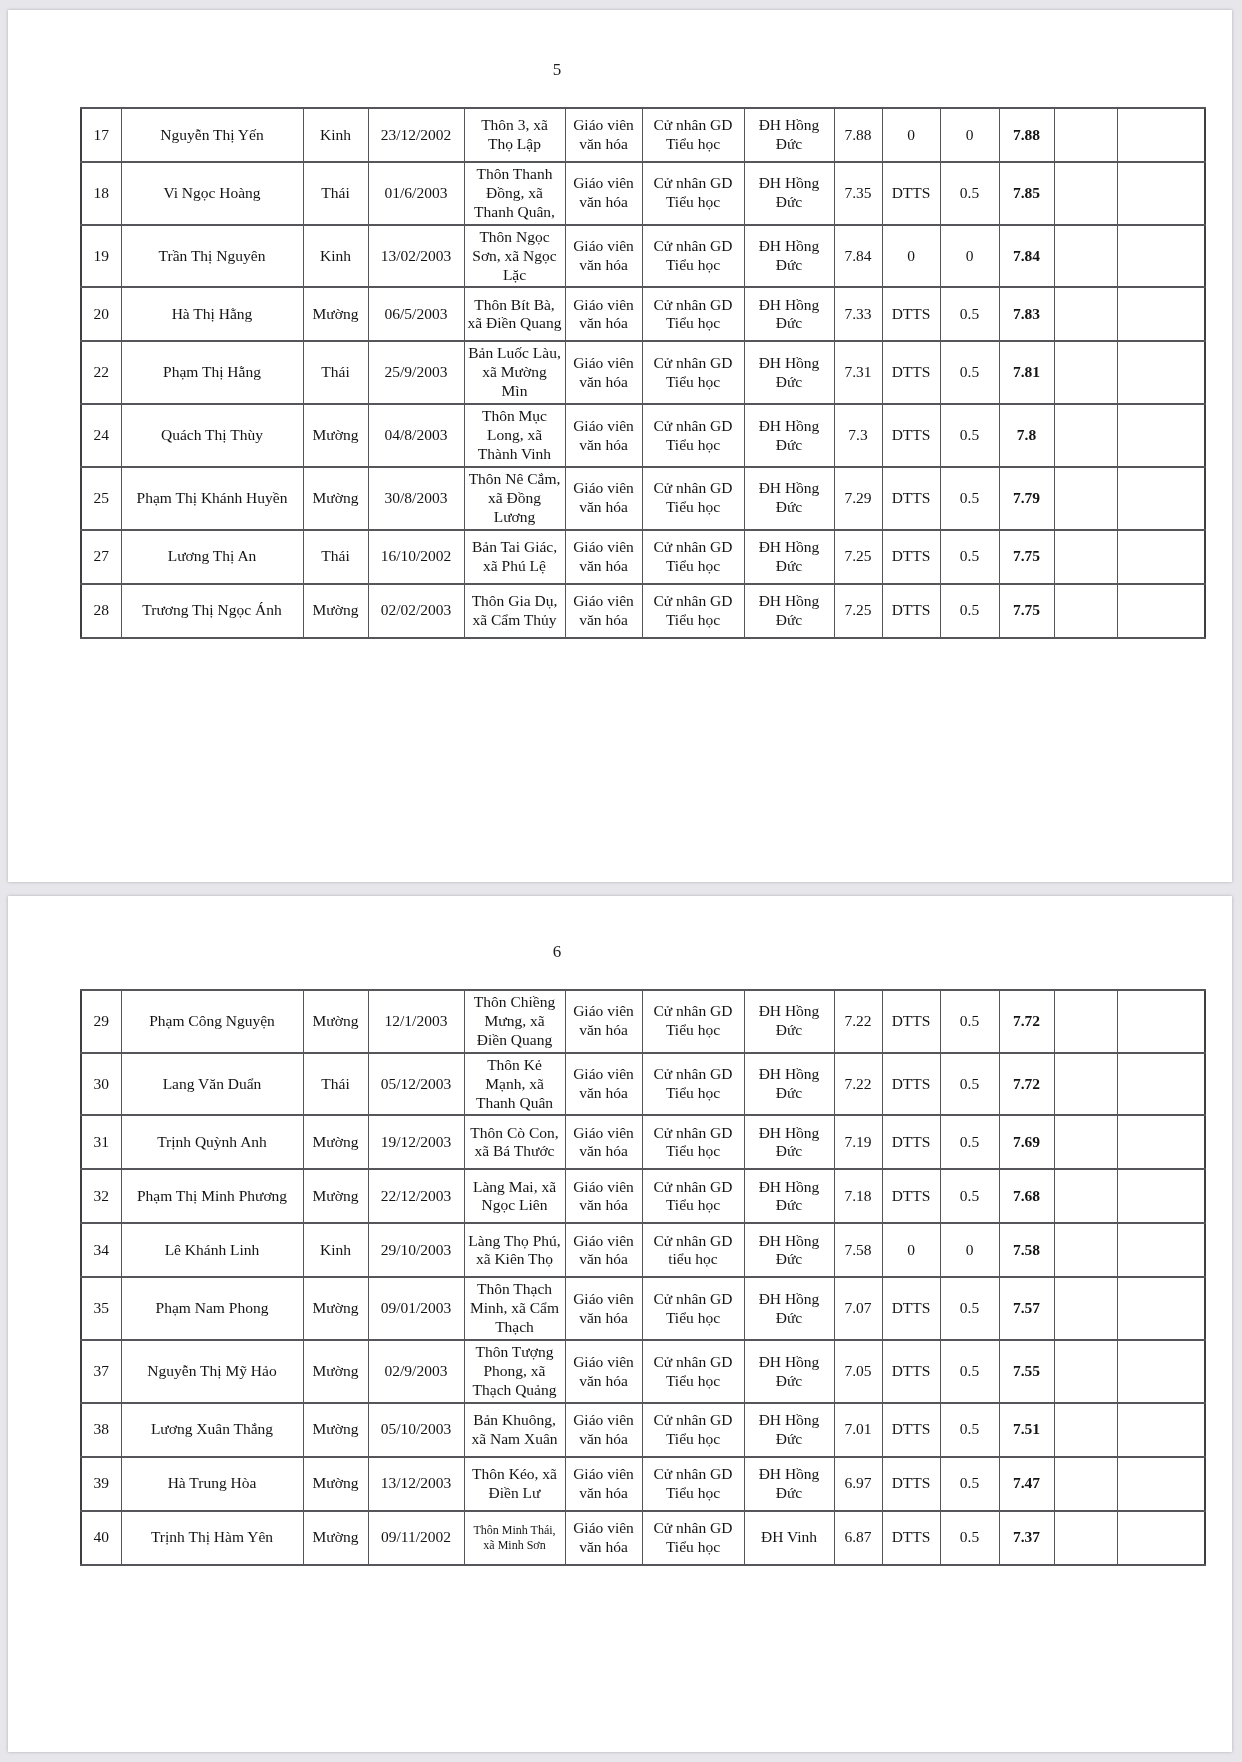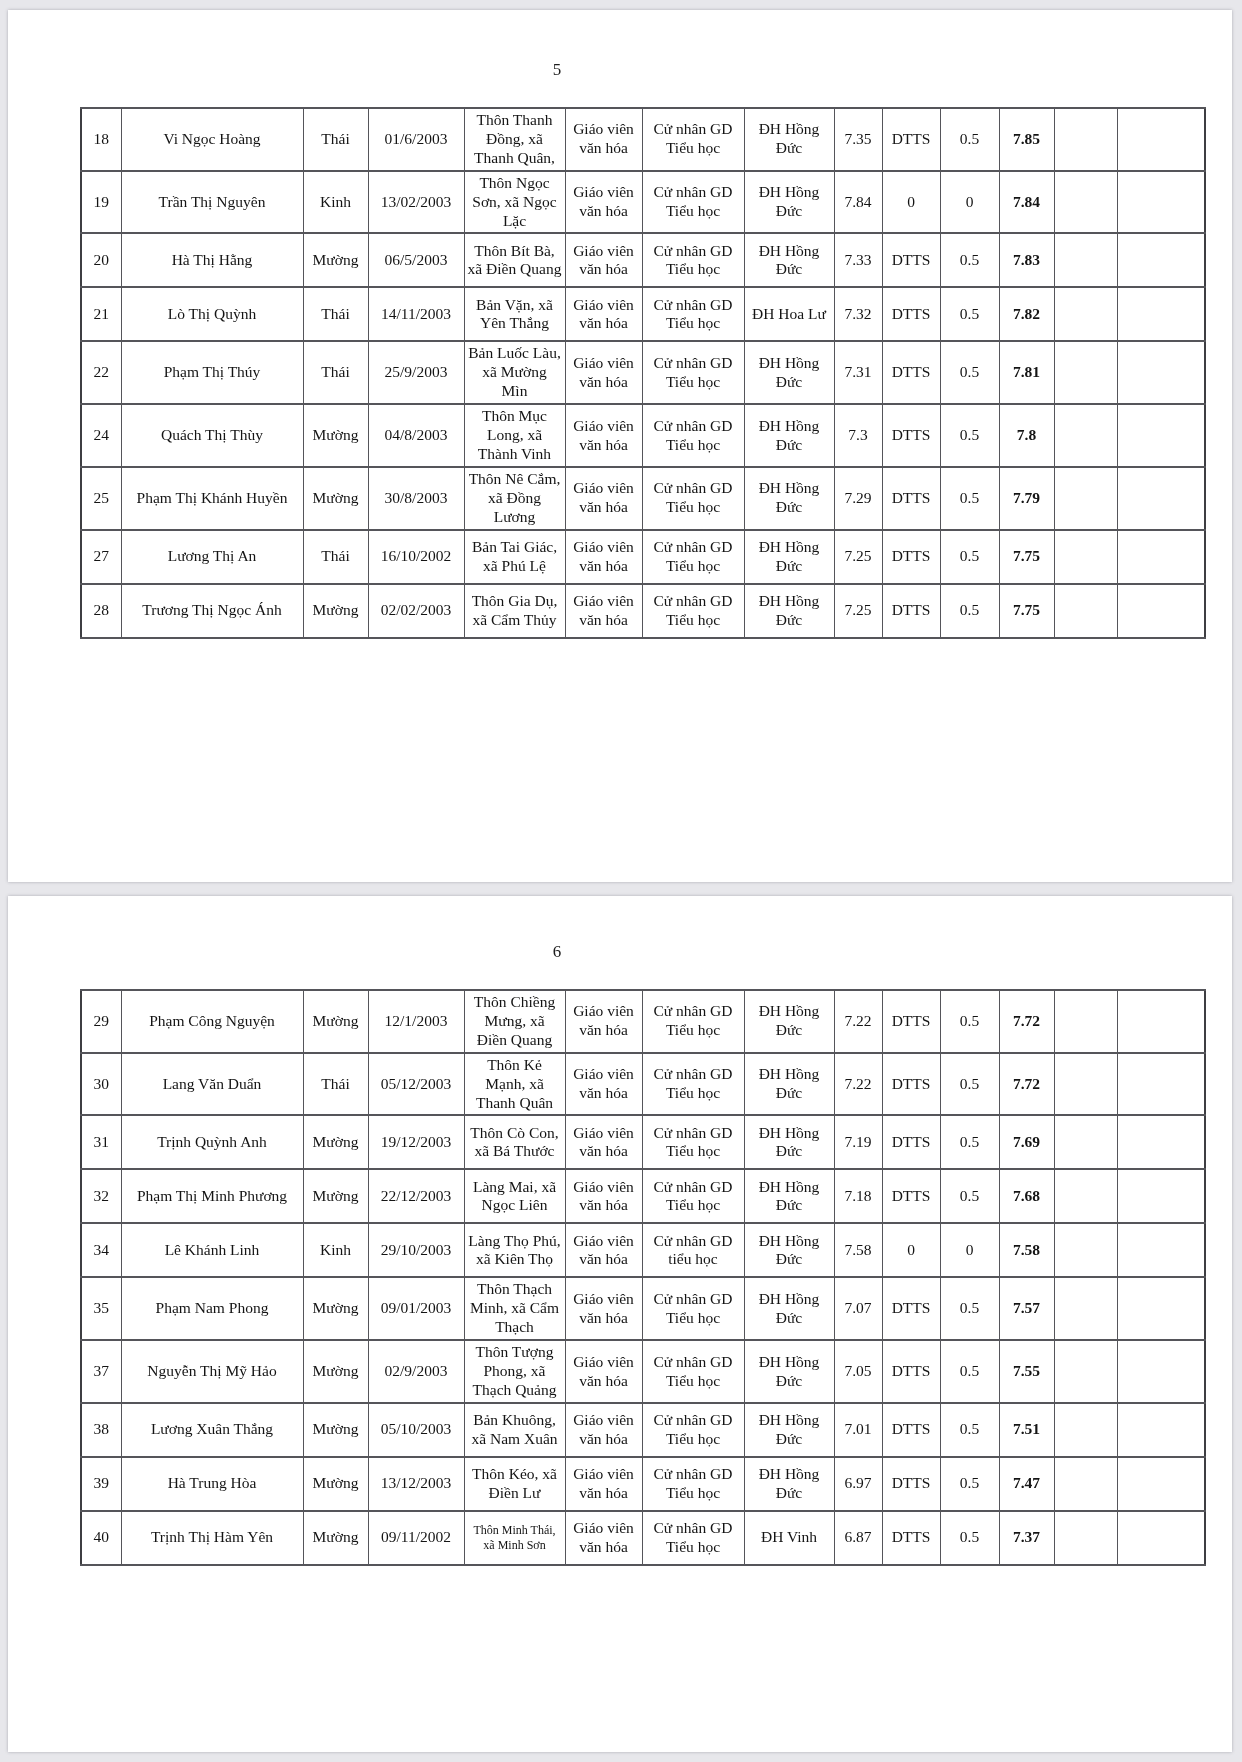--- a/index.html
+++ b/index.html
@@ -97,20 +97,36 @@
           <col class="w-univ">
         <col class="w-score">
           <col class="w-type">
           <col class="w-pts">
           <col class="w-total">
         <col class="w-e1">
           <col class="w-e2">
       </colgroup>
       <tbody>
           <tr>
+            <td class="c-stt">17</td>
+            <td class="c-name">Nguyễn Thị Yến</td>
+            <td class="c-eth">Kinh</td>
+            <td class="c-dob">23/12/2002</td>
+            <td class="c-addr">Thôn 3, xã Thọ Lập</td>
+            <td class="c-pos">Giáo viên văn hóa</td>
+            <td class="c-qual">Cử nhân GD Tiểu học</td>
+            <td class="c-univ">ĐH Hồng Đức</td>
+            <td class="c-score">7.88</td>
+            <td class="c-type">0</td>
+            <td class="c-pts">0</td>
+            <td class="c-total">7.88</td>
+            <td class="c-empty"></td>
+            <td class="c-empty"></td>
+          </tr>
+          <tr>
             <td class="c-stt">18</td>
             <td class="c-name">Vi Ngọc Hoàng</td>
             <td class="c-eth">Thái</td>
             <td class="c-dob">01/6/2003</td>
             <td class="c-addr">Thôn Thanh Đồng, xã Thanh Quân,</td>
             <td class="c-pos">Giáo viên văn hóa</td>
             <td class="c-qual">Cử nhân GD Tiểu học</td>
             <td class="c-univ">ĐH Hồng Đức</td>
             <td class="c-score">7.35</td>
             <td class="c-type">DTTS</td>
@@ -145,38 +161,22 @@
             <td class="c-qual">Cử nhân GD Tiểu học</td>
             <td class="c-univ">ĐH Hồng Đức</td>
             <td class="c-score">7.33</td>
             <td class="c-type">DTTS</td>
             <td class="c-pts">0.5</td>
             <td class="c-total">7.83</td>
             <td class="c-empty"></td>
             <td class="c-empty"></td>
           </tr>
           <tr>
-            <td class="c-stt">21</td>
-            <td class="c-name">Lò Thị Quỳnh</td>
-            <td class="c-eth">Thái</td>
-            <td class="c-dob">14/11/2003</td>
-            <td class="c-addr">Bản Vặn, xã Yên Thắng</td>
-            <td class="c-pos">Giáo viên văn hóa</td>
-            <td class="c-qual">Cử nhân GD Tiểu học</td>
-            <td class="c-univ">ĐH Hoa Lư</td>
-            <td class="c-score">7.32</td>
-            <td class="c-type">DTTS</td>
-            <td class="c-pts">0.5</td>
-            <td class="c-total">7.82</td>
-            <td class="c-empty"></td>
-            <td class="c-empty"></td>
-          </tr>
-          <tr>
             <td class="c-stt">22</td>
-            <td class="c-name">Phạm Thị Thúy</td>
+            <td class="c-name">Phạm Thị Hằng</td>
             <td class="c-eth">Thái</td>
             <td class="c-dob">25/9/2003</td>
             <td class="c-addr">Bản Luốc Làu, xã Mường Mìn</td>
             <td class="c-pos">Giáo viên văn hóa</td>
             <td class="c-qual">Cử nhân GD Tiểu học</td>
             <td class="c-univ">ĐH Hồng Đức</td>
             <td class="c-score">7.31</td>
             <td class="c-type">DTTS</td>
             <td class="c-pts">0.5</td>
             <td class="c-total">7.81</td>

